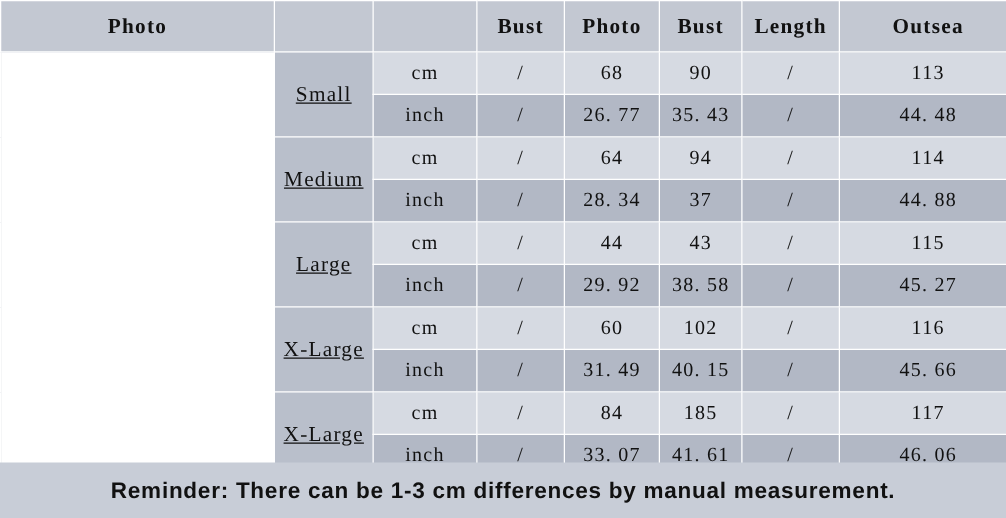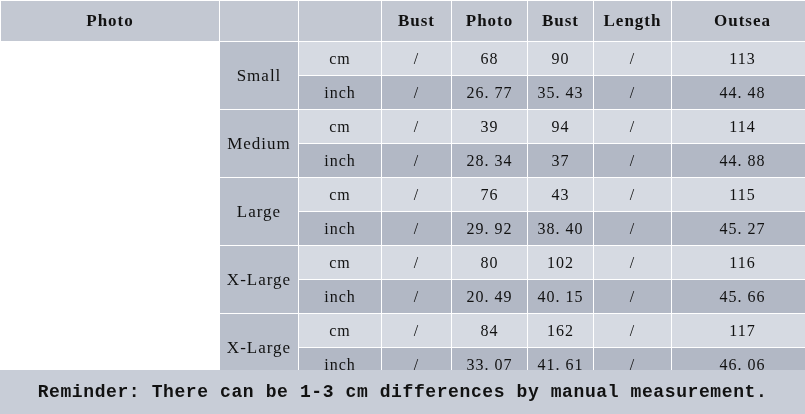--- a/index.html
+++ b/index.html
@@ -60,20 +60,21 @@
   td.photo-cell {
     background: #ffffff;
     padding: 0;
     width: 218px;
   }
   td.size-cell {
     background: #b9bfcb;
     font-size: 17px;
     font-weight: normal;
     letter-spacing: 0.5px;
+    text-decoration: underline;
   }
   td.unit-cell {
     font-size: 16px;
   }
   td.val-cell {
     font-size: 16px;
   }
   tr.row-light td.unit-cell,
   tr.row-light td.val-cell {
     background: #d6dae2;
@@ -103,21 +104,21 @@
     width: 805px;
     height: 44px;
     display: flex;
     align-items: center;
     justify-content: center;
     background: #c8cdd7;
     font-size: 18px;
     font-weight: bold;
     color: #111111;
     letter-spacing: 0.6px;
-    font-family: Liberation Mono, monospace;
+    font-family: Liberation Sans, sans-serif;
   }
 </style>
 </head>
 <body>
 
 <div class="sheet">
   <table class="size-table">
     <thead>
       <tr>
         <th class="photo-head">Photo</th>
@@ -151,73 +152,73 @@
         <td class="val-cell">/</td>
         <td class="val-cell">26. 77</td>
         <td class="val-cell">35. 43</td>
         <td class="val-cell">/</td>
         <td class="val-cell">44. 48</td>
       </tr>
       <tr class="row-light">
         <td class="size-cell" rowspan="2">Medium</td>
         <td class="unit-cell">cm</td>
         <td class="val-cell">/</td>
-        <td class="val-cell">39</td>
+        <td class="val-cell">64</td>
         <td class="val-cell">94</td>
         <td class="val-cell">/</td>
         <td class="val-cell">114</td>
       </tr>
       <tr class="row-dark">
         <td class="unit-cell">inch</td>
         <td class="val-cell">/</td>
         <td class="val-cell">28. 34</td>
         <td class="val-cell">37</td>
         <td class="val-cell">/</td>
         <td class="val-cell">44. 88</td>
       </tr>
       <tr class="row-light">
         <td class="size-cell" rowspan="2">Large</td>
         <td class="unit-cell">cm</td>
         <td class="val-cell">/</td>
-        <td class="val-cell">76</td>
+        <td class="val-cell">44</td>
         <td class="val-cell">43</td>
         <td class="val-cell">/</td>
         <td class="val-cell">115</td>
       </tr>
       <tr class="row-dark">
         <td class="unit-cell">inch</td>
         <td class="val-cell">/</td>
         <td class="val-cell">29. 92</td>
-        <td class="val-cell">38. 40</td>
+        <td class="val-cell">38. 58</td>
         <td class="val-cell">/</td>
         <td class="val-cell">45. 27</td>
       </tr>
       <tr class="row-light">
         <td class="size-cell" rowspan="2">X-Large</td>
         <td class="unit-cell">cm</td>
         <td class="val-cell">/</td>
-        <td class="val-cell">80</td>
+        <td class="val-cell">60</td>
         <td class="val-cell">102</td>
         <td class="val-cell">/</td>
         <td class="val-cell">116</td>
       </tr>
       <tr class="row-dark">
         <td class="unit-cell">inch</td>
         <td class="val-cell">/</td>
-        <td class="val-cell">20. 49</td>
+        <td class="val-cell">31. 49</td>
         <td class="val-cell">40. 15</td>
         <td class="val-cell">/</td>
         <td class="val-cell">45. 66</td>
       </tr>
       <tr class="row-light">
         <td class="size-cell" rowspan="2">X-Large</td>
         <td class="unit-cell">cm</td>
         <td class="val-cell">/</td>
         <td class="val-cell">84</td>
-        <td class="val-cell">162</td>
+        <td class="val-cell">185</td>
         <td class="val-cell">/</td>
         <td class="val-cell">117</td>
       </tr>
       <tr class="row-dark">
         <td class="unit-cell">inch</td>
         <td class="val-cell">/</td>
         <td class="val-cell">33. 07</td>
         <td class="val-cell">41. 61</td>
         <td class="val-cell">/</td>
         <td class="val-cell">46. 06</td>

